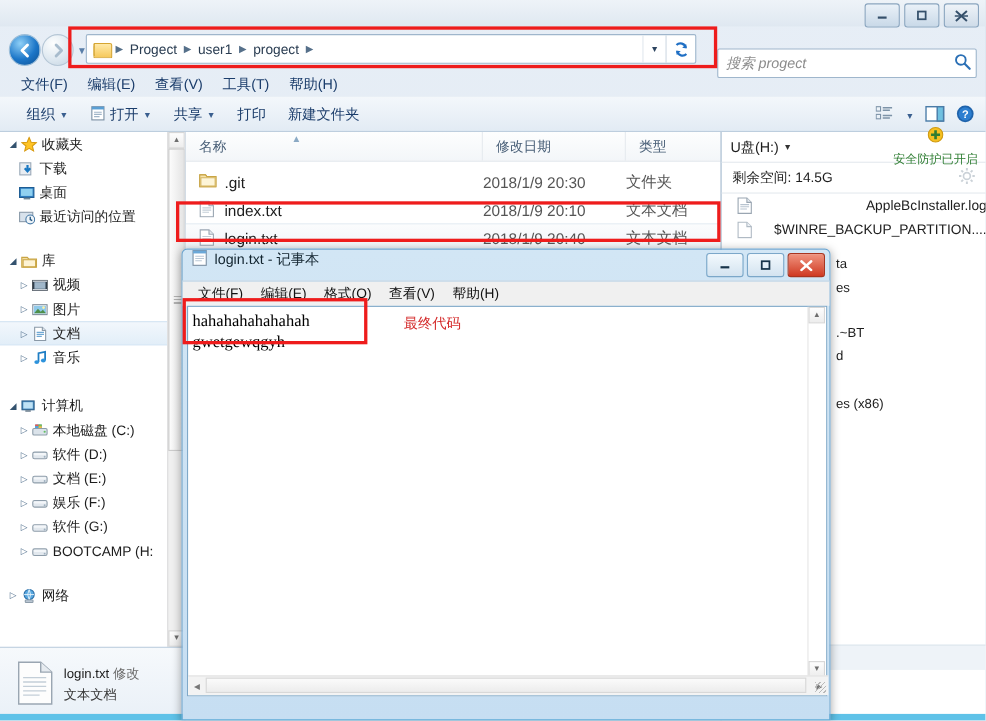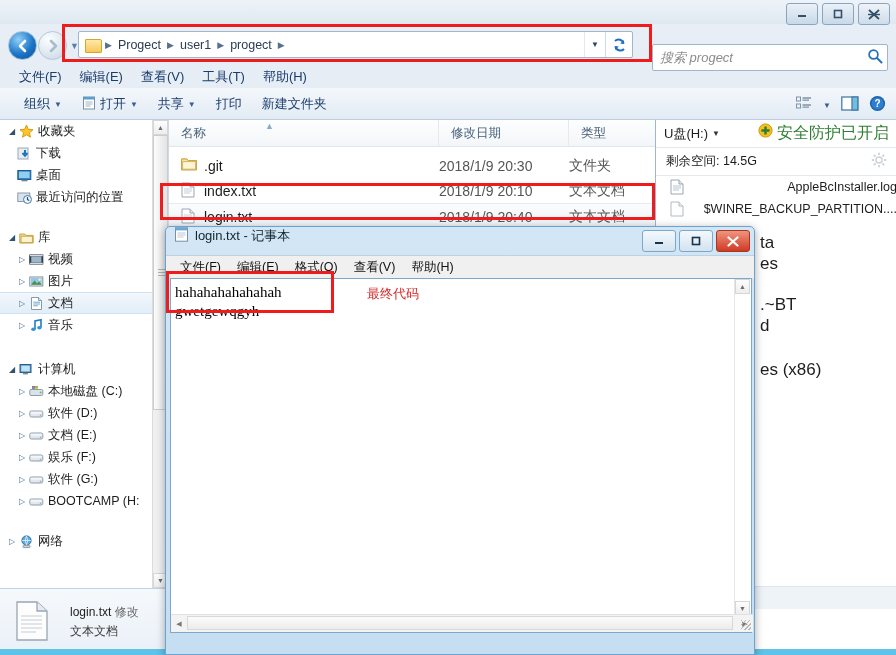--- a/index.html
+++ b/index.html
@@ -142,21 +142,21 @@
     background:linear-gradient(90deg,#fcfcfc,#e4e4e4);border:1px solid #ccc;box-sizing:border-box;
   }
   #navthumb .grip{position:absolute;left:4px;top:50%;margin-top:-4px;width:7px;height:8px;
     background:repeating-linear-gradient(180deg,#b2b2b2 0 1px,transparent 1px 3px);}
 
   
   #detailpane{
     position:absolute;left:0;top:468px;width:167px;height:67px;
     background:linear-gradient(180deg,#f6f9fc 0%,#e9f0f7 100%);
     border-top:1px solid #c4d3e2;
-    display:flex;align-items:center;padding-left:14px;box-sizing:border-box;gap:20px;
+    display:flex;align-items:center;padding-left:14px;box-sizing:border-box;gap:8px;
   }
   #detailinfo{display:flex;flex-direction:column;gap:2px;}
   #detailinfo .l1{font-size:12px;color:#1d1d1d;white-space:nowrap;}
   #detailinfo .l1 .dim{color:#6b6b6b;}
   #detailinfo .l2{font-size:12px;color:#3a3a3a;}
 
   
   #filelist{
     position:absolute;left:168px;top:0;width:487px;height:535px;
     background:#fff;border-left:1px solid #cfd9e3;
@@ -186,30 +186,30 @@
   
   #usbpanel{
     position:absolute;left:655px;top:0;width:241px;height:535px;
     background:#fff;border-left:1px solid #9fb6cc;
   }
   #usbhdr{
     height:28px;display:flex;align-items:center;justify-content:space-between;
     padding:0 8px;box-sizing:border-box;border-bottom:1px solid #e4e9ee;
   }
   #usbname{display:flex;align-items:center;gap:4px;font-size:13px;color:#1d1d1d;}
-  #usbprotect{display:flex;gap:4px;font-size:16px;color:#2e7d32;}
+  #usbprotect{display:flex;align-items:center;gap:4px;font-size:11px;color:#2e7d32;flex-direction:column;}
   #usbfree{
     height:28px;display:flex;align-items:center;justify-content:space-between;
     padding:0 10px;box-sizing:border-box;border-bottom:1px solid #e4e9ee;
     font-size:12.5px;color:#1d1d1d;
   }
   #usbfree .gear{opacity:.45;}
   .urow{height:22px;display:flex;align-items:center;gap:7px;padding-left:14px;font-size:12.5px;color:#1d1d1d;white-space:nowrap;overflow:hidden;justify-content:space-between;}
   
-  .ufrag{position:absolute;left:2px;font-size:17px;color:#1d1d1d;white-space:nowrap;}
+  .ufrag{position:absolute;left:2px;font-size:12px;color:#1d1d1d;white-space:nowrap;}
   #usbfooter{position:absolute;left:0;bottom:46px;width:241px;height:22px;background:#eef3f8;border-top:1px solid #dde5ed;}
 
   
   #notepad{
     position:absolute;left:165px;top:226px;width:590px;height:429px;
     background:linear-gradient(180deg,#d2e6f5 0%,#c6def2 100%);
     border:1px solid #6aa3cf;border-radius:5px 5px 0 0;
     box-shadow:0 2px 9px rgba(0,0,0,.35);box-sizing:border-box;
   }
   #nptitle{

